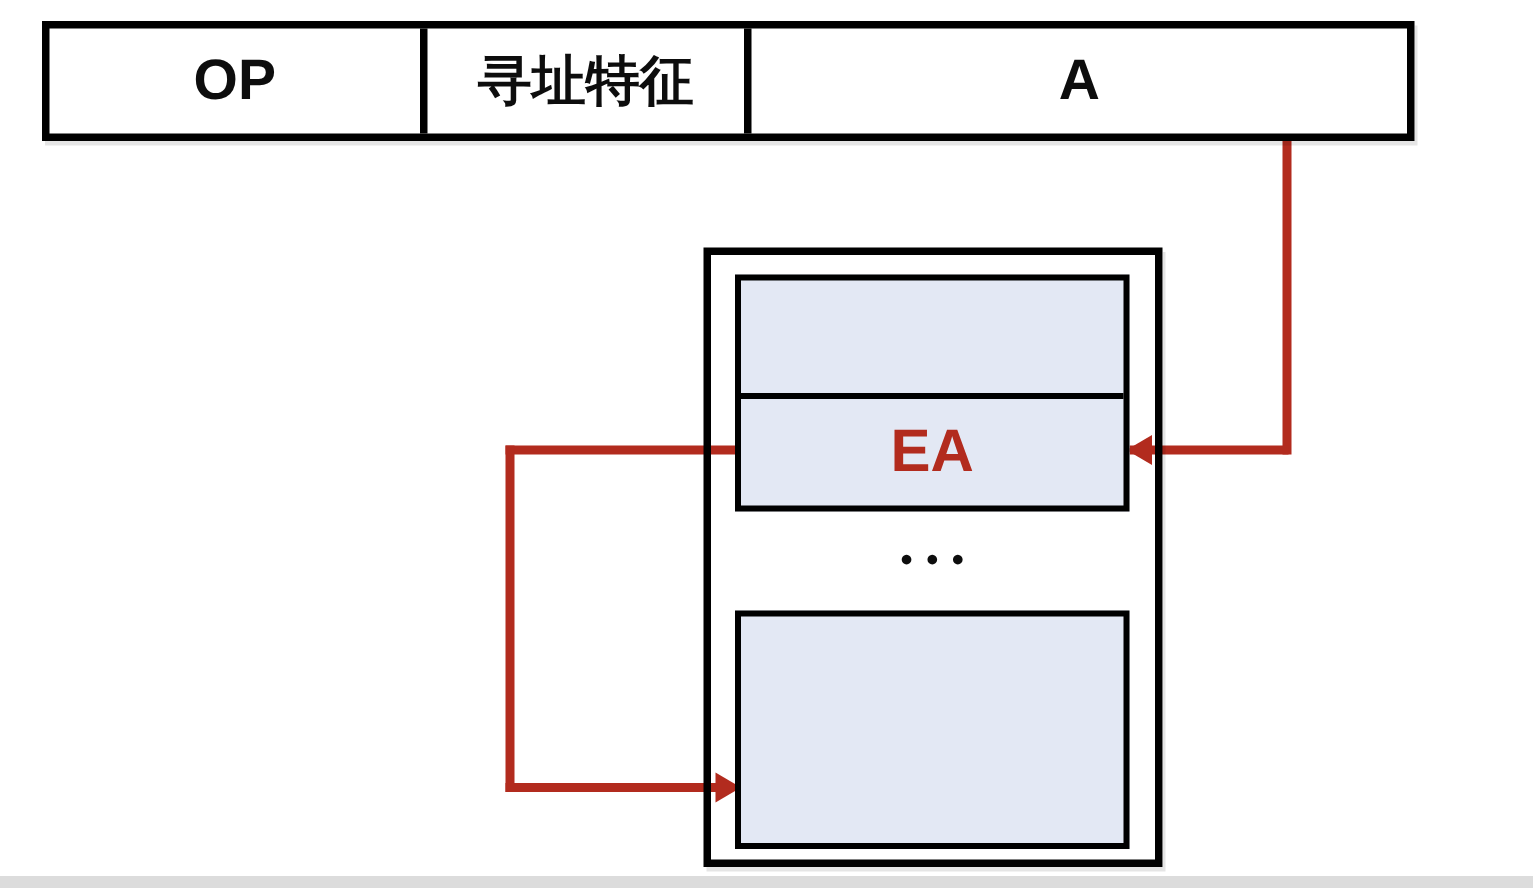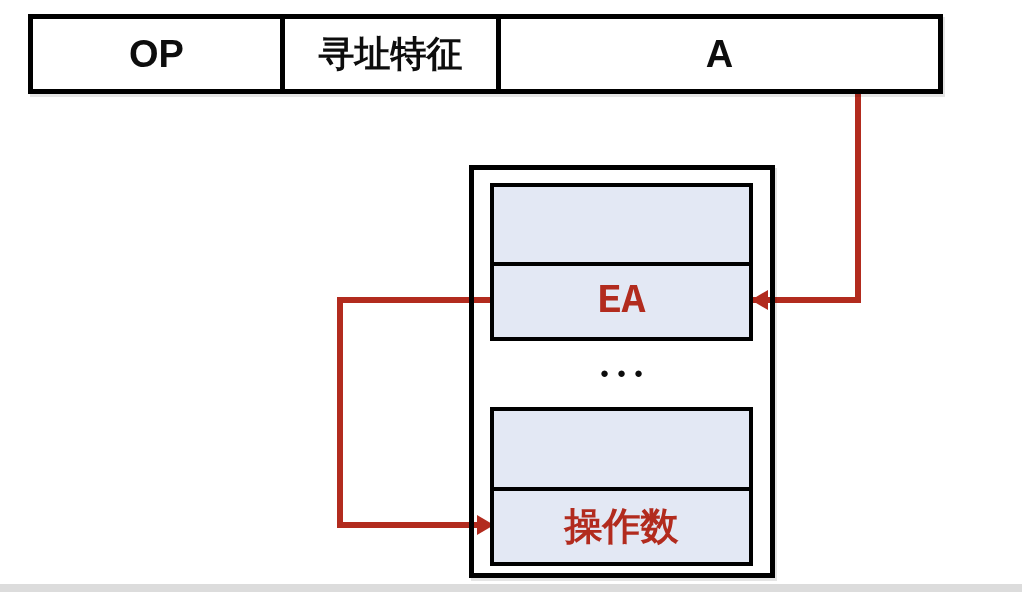--- a/index.html
+++ b/index.html
@@ -91,21 +91,21 @@
     box-sizing: border-box;
     display: flex;
     align-items: center;
     justify-content: center;
   }
   .mem-row + .mem-row { border-top: 4px solid #000; }
   .mem-label-red {
     font-weight: 700;
     color: #b22b1e;
   }
-  .label-ea      { font-size: 40px; font-family: Liberation Mono, monospace; }
+  .label-ea      { font-size: 40px; }
   .label-operand { font-size: 38px; }
 
   .ellipsis-dots {
     position: absolute;
     left: 490px; top: 362px;
     width: 263px;
     text-align: center;
     font-size: 15px;
     letter-spacing: 8px;
     text-indent: 8px;
@@ -148,20 +148,17 @@
     <div class="mem-row"></div>
     <div class="mem-row">
       <span class="mem-label-red label-ea">EA</span>
     </div>
   </div>
 
   <div class="ellipsis-dots">●●●</div>
 
   <div class="mem-group mem-group-bottom">
     <div class="mem-row"></div>
-    <div class="mem-row">
-      <span class="mem-label-red label-operand">操作数</span>
-    </div>
   </div>
 
   <div class="bottom-strip"></div>
 
 </div>
 
 </body></html>

